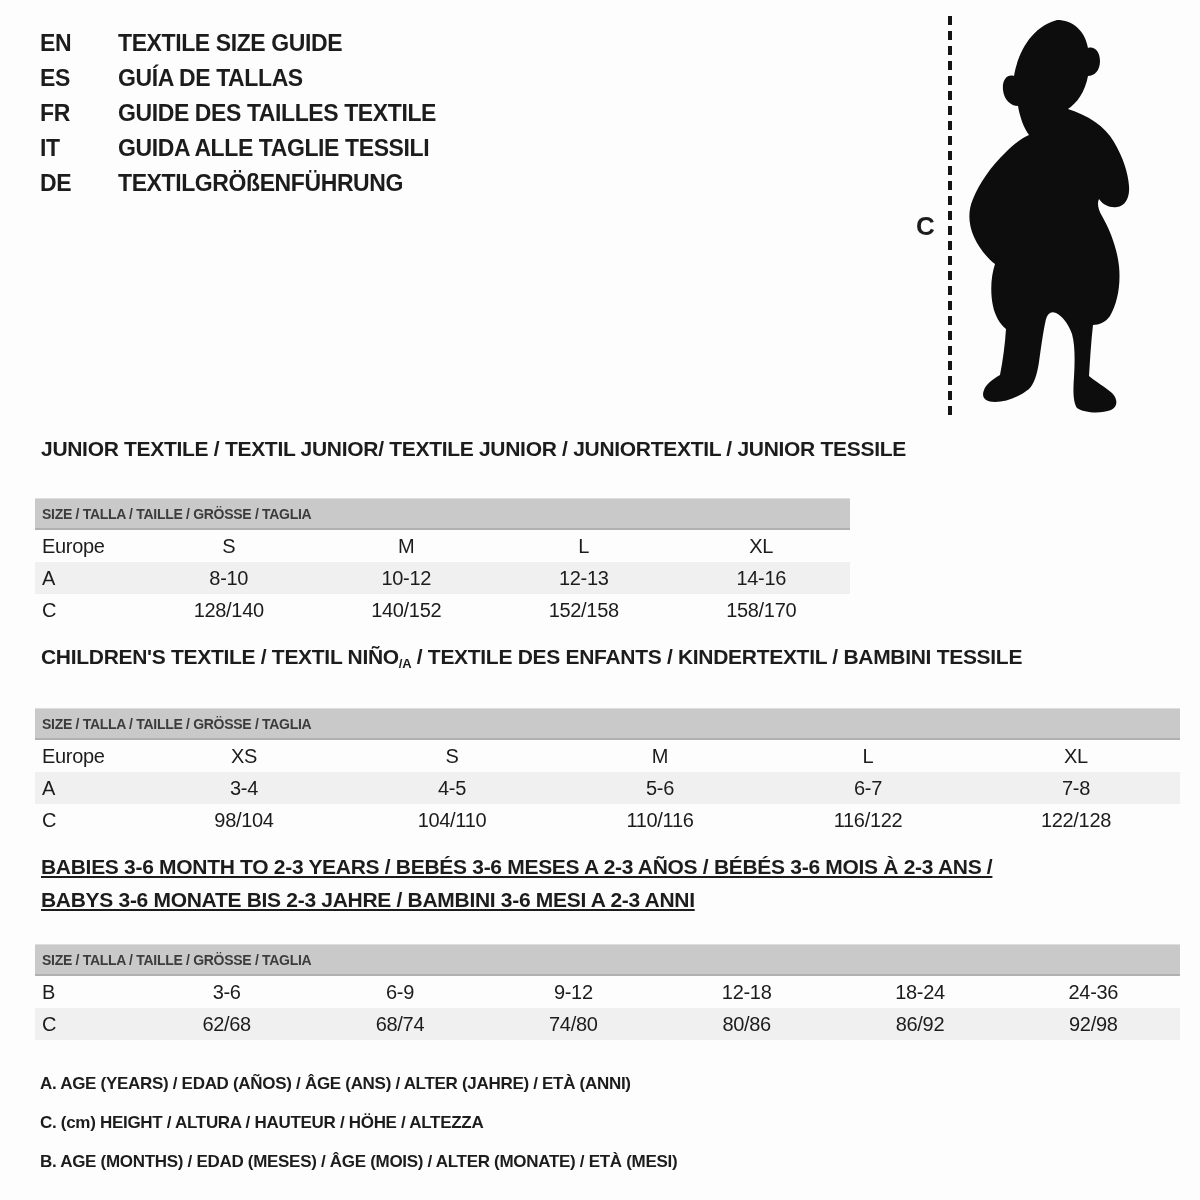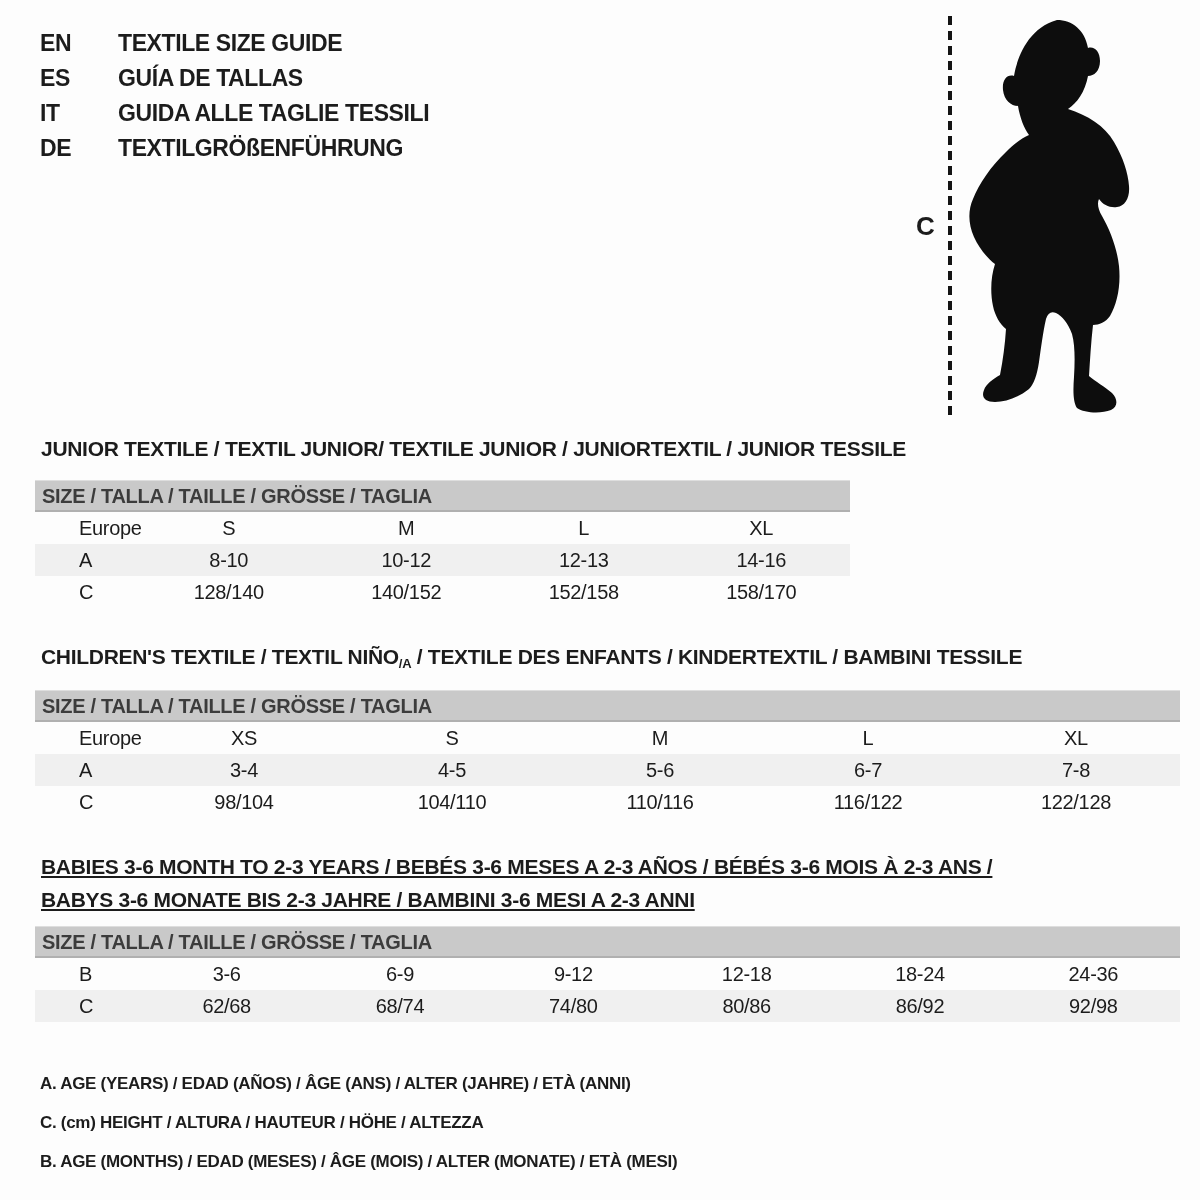--- a/index.html
+++ b/index.html
@@ -21,45 +21,49 @@
   .junior-title{left:40px;top:436px;}
   .children-title{left:40px;top:644px;}
   .babies-title{left:40px;top:849px;line-height:33px;text-decoration:underline;}
   .sub{font-size:13px;vertical-align:-4px;letter-spacing:-0.3px;}
   
   .table{position:absolute;font-size:20px;letter-spacing:-0.3px;}
   .t-junior{left:35px;top:480px;width:815px;}
   .t-children{left:35px;top:690px;width:1145px;}
   .t-babies{left:35px;top:926px;width:1145px;}
   .size-bar{height:32px;line-height:30px;background:#c9c9c9;color:#3c3c3c;font-weight:700;
-    padding-left:7px;font-size:20px;box-sizing:border-box;
-    border-top:1px solid #dedede;border-bottom:2px solid #b0b0b0;}
+    padding-left:7px;font-size:14px;box-sizing:border-box;
+    border-top:1px solid #dedede;border-bottom:2px solid #b0b0b0;margin-top:18px;}
   .trow{display:grid;height:32px;align-items:center;}
   .t-junior .trow{grid-template-columns:105px repeat(4,1fr);}
   .t-children .trow{grid-template-columns:105px repeat(5,1fr);}
   .t-babies .trow{grid-template-columns:105px repeat(6,1fr);}
-  .rowlabel{padding-left:7px;margin-left:37px;}
+  .rowlabel{padding-left:7px;}
   .cell{text-align:center;}
   .shade{background:#f0f0f0;}
   
   .legend{position:absolute;left:40px;top:1064px;font-weight:700;font-size:17px;line-height:39px;letter-spacing:-0.3px;}
 </style>
 </head>
 <body>
 
 <div class="canvas">
 
   <div class="lang-list">
     <div class="lang-row">
       <span class="lang-code">EN</span>
       <span class="lang-title">TEXTILE SIZE GUIDE</span>
     </div>
     <div class="lang-row">
       <span class="lang-code">ES</span>
       <span class="lang-title">GUÍA DE TALLAS</span>
+    </div>
+    <div class="lang-row">
+      <span class="lang-code">FR</span>
+      <span class="lang-title">GUIDE DES TAILLES TEXTILE</span>
     </div>
     <div class="lang-row">
       <span class="lang-code">IT</span>
       <span class="lang-title">GUIDA ALLE TAGLIE TESSILI</span>
     </div>
     <div class="lang-row">
       <span class="lang-code">DE</span>
       <span class="lang-title">TEXTILGRÖßENFÜHRUNG</span>
     </div>
   </div>

